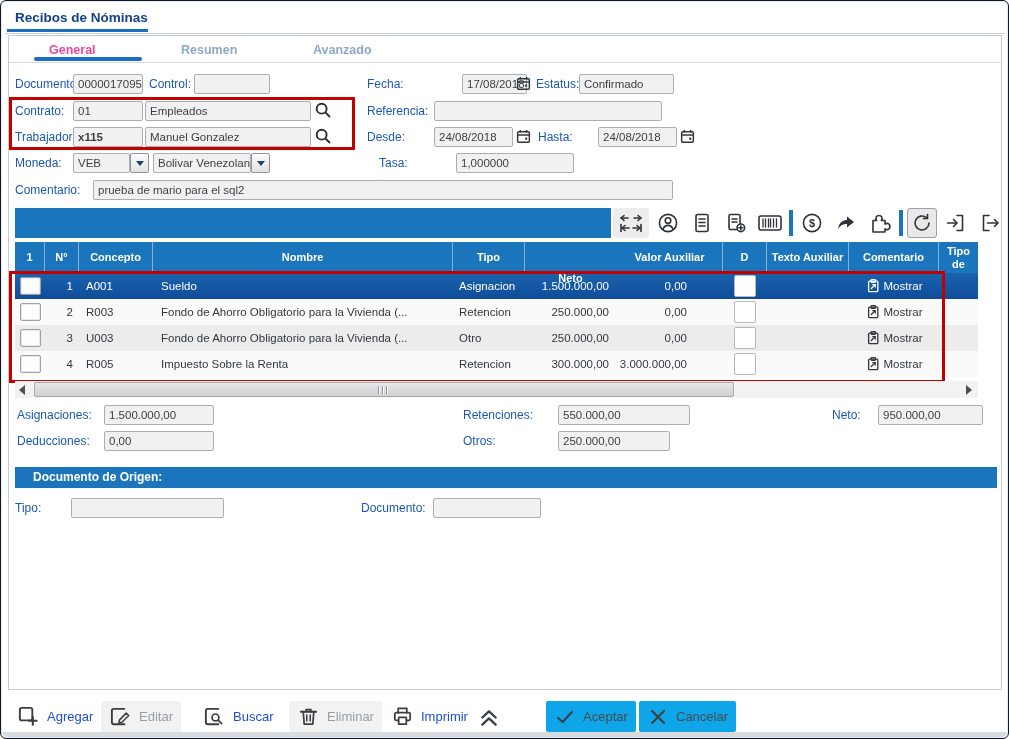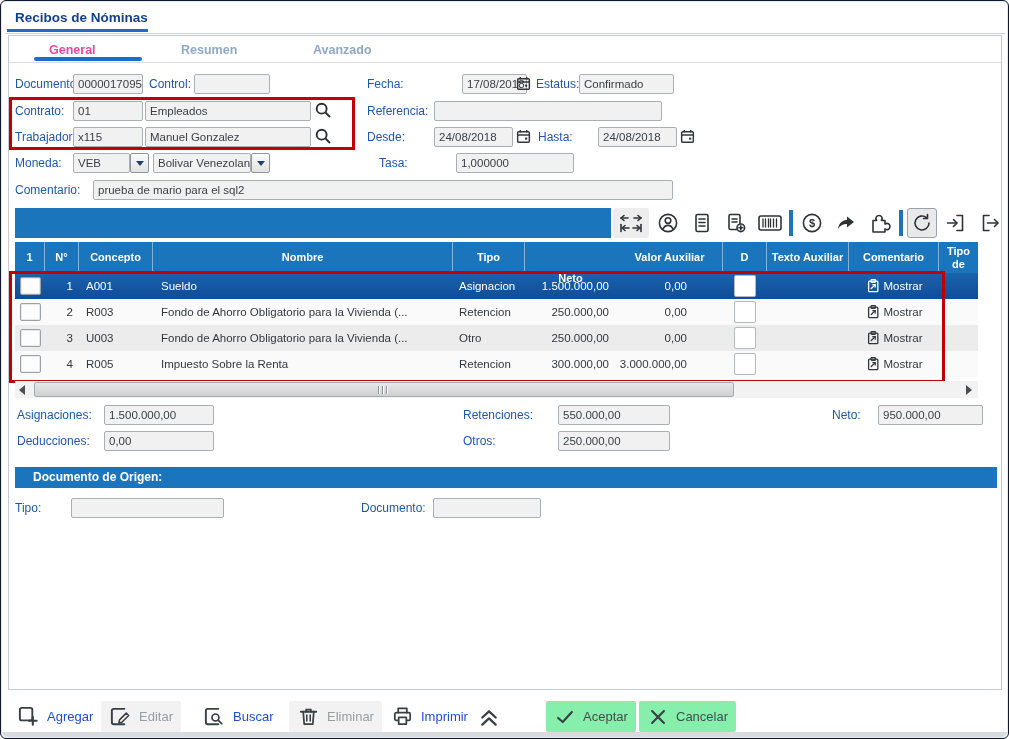--- a/index.html
+++ b/index.html
@@ -66,21 +66,21 @@
   .sb-right{position:absolute;right:6px;top:4px;width:0;height:0;border-top:5px solid transparent;border-bottom:5px solid transparent;border-left:6px solid #4a4f54;}
   
   .origenbar{position:absolute;left:14px;top:466px;width:982px;height:21px;background:#1a75bc;}
   .origenbar span{position:absolute;left:18px;top:3px;color:#fff;font-weight:bold;font-size:12px;}
   
   .bottom-strip{position:absolute;left:1px;bottom:1px;width:1005px;height:5px;background:#d9dcdf;border-radius:0 0 5px 5px;}
   .act{position:absolute;top:700px;height:31px;display:flex;align-items:center;gap:7px;font-size:13px;padding:0 8px;border-radius:2px;cursor:default;}
   .act svg{stroke:#3a3f44;fill:none;stroke-width:1.7;stroke-linecap:round;stroke-linejoin:round;}
   .act.blue{color:#1d4ed8;}
   .act.dim{background:#f2f2f3;color:#989da3;}
-  .act.neutral{background:#86efac;color:#474b50;}
+  .act.neutral{background:#0ea5e9;color:#474b50;}
 </style>
 </head>
 <body>
 
 <div class="stage">
 
   <div class="win-title">Recibos de Nóminas</div>
   <div class="title-underline"></div>
   <div class="title-sep"></div>
 
@@ -116,21 +116,21 @@
   <span class="ic" style="left:313px;top:100px;">
     <svg width="18" height="18" viewBox="0 0 16 16" fill="none" stroke="#2b2f33" stroke-width="1.7">
         <circle cx="6.8" cy="6.8" r="4.4"></circle>
         <line x1="10.2" y1="10.2" x2="14.2" y2="14.2"></line>
       </svg>
   </span>
   <div class="lbl" style="left:366px;top:103px;">Referencia:</div>
   <div class="inp" style="left:433px;top:100px;width:228px;"></div>
 
   <div class="lbl" style="left:14px;top:129px;">Trabajador:</div>
-  <div class="inp" style="left:72px;top:126px;width:70px;">x115</div>
+  <div class="inp" style="left:72px;top:126px;width:70px;font-weight:bold;">x115</div>
   <div class="inp" style="left:144px;top:126px;width:166px;">Manuel Gonzalez</div>
   <span class="ic" style="left:313px;top:126px;">
     <svg width="18" height="18" viewBox="0 0 16 16" fill="none" stroke="#2b2f33" stroke-width="1.7">
         <circle cx="6.8" cy="6.8" r="4.4"></circle>
         <line x1="10.2" y1="10.2" x2="14.2" y2="14.2"></line>
       </svg>
   </span>
   <div class="lbl" style="left:366px;top:129px;">Desde:</div>
   <div class="inp" style="left:433px;top:126px;width:79px;">24/08/2018</div>
   <span class="ic" style="left:514px;top:127px;">
@@ -395,21 +395,21 @@
           <i></i>
           <i></i>
         </span>
     </div>
     <span class="sb-right"></span>
   </div>
 
   <div class="lbl" style="left:16px;top:407px;">Asignaciones:</div>
   <div class="inp num" style="left:103px;top:404px;width:110px;">1.500.000,00</div>
   <div class="lbl" style="left:462px;top:407px;">Retenciones:</div>
-  <div class="inp num" style="left:557px;top:404px;width:112px;">550.000,00</div>
+  <div class="inp num" style="left:557px;top:404px;width:132px;">550.000,00</div>
   <div class="lbl" style="left:831px;top:407px;">Neto:</div>
   <div class="inp num" style="left:877px;top:404px;width:105px;">950.000,00</div>
   <div class="lbl" style="left:16px;top:433px;">Deducciones:</div>
   <div class="inp num" style="left:103px;top:430px;width:110px;">0,00</div>
   <div class="lbl" style="left:462px;top:433px;">Otros:</div>
   <div class="inp num" style="left:557px;top:430px;width:112px;">250.000,00</div>
 
   <div class="origenbar">
     <span>Documento de Origen:</span>
   </div>

